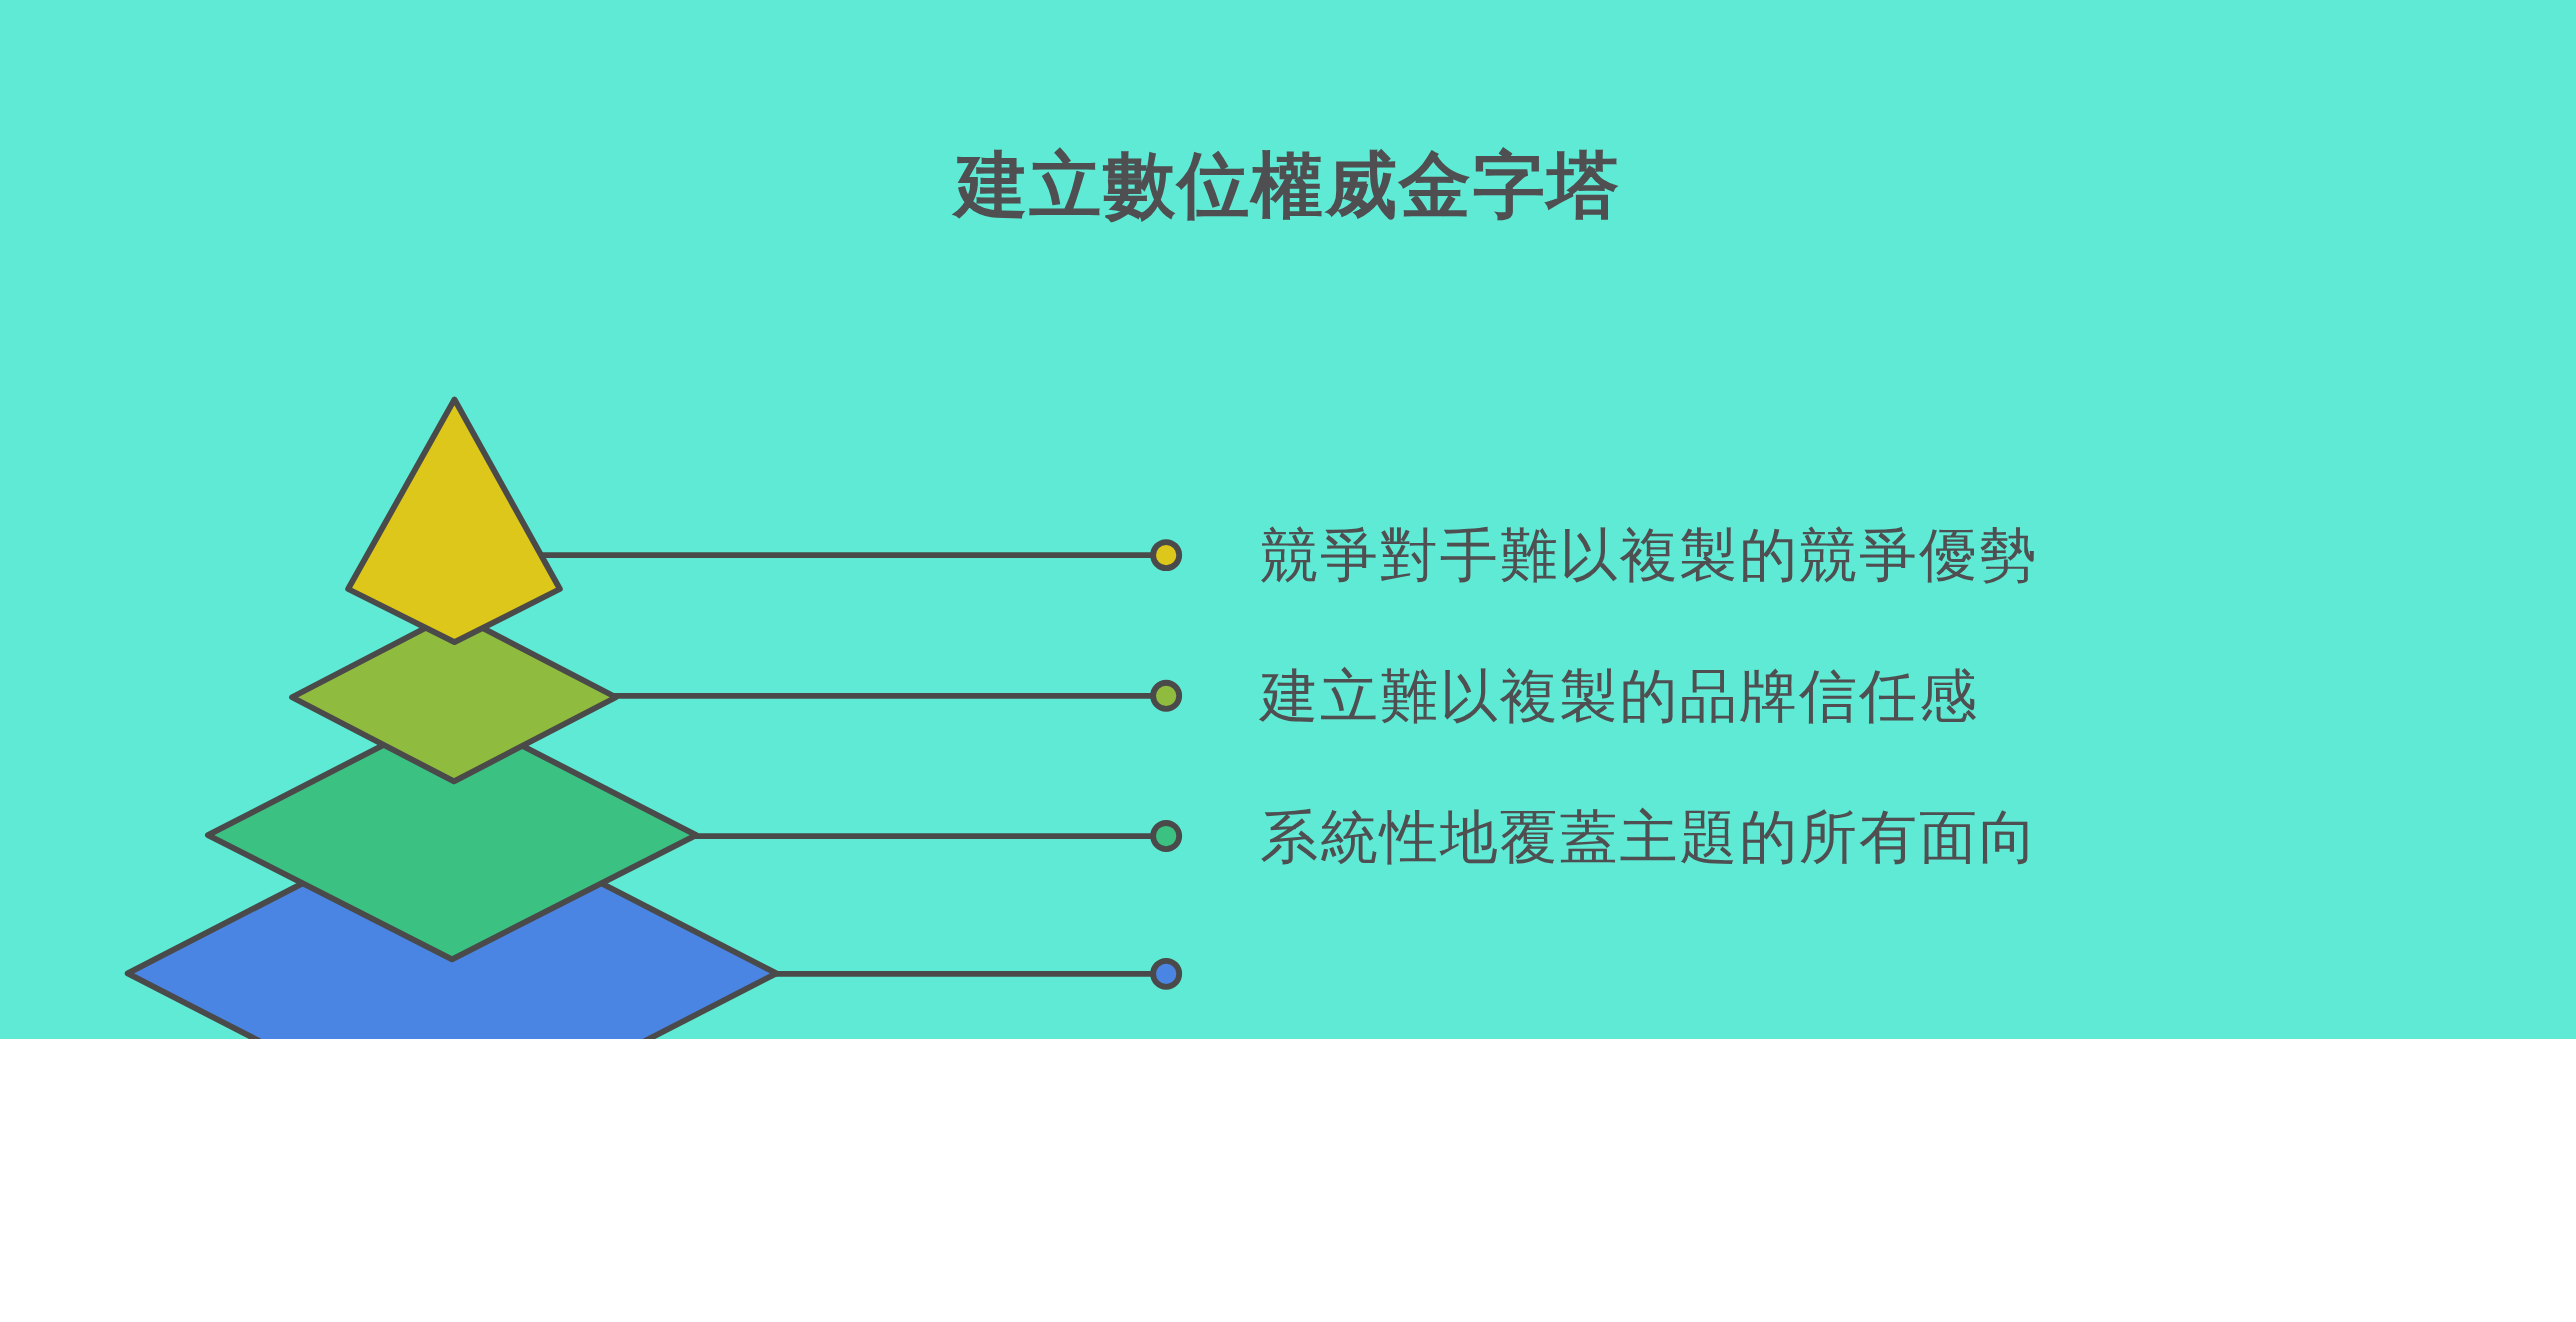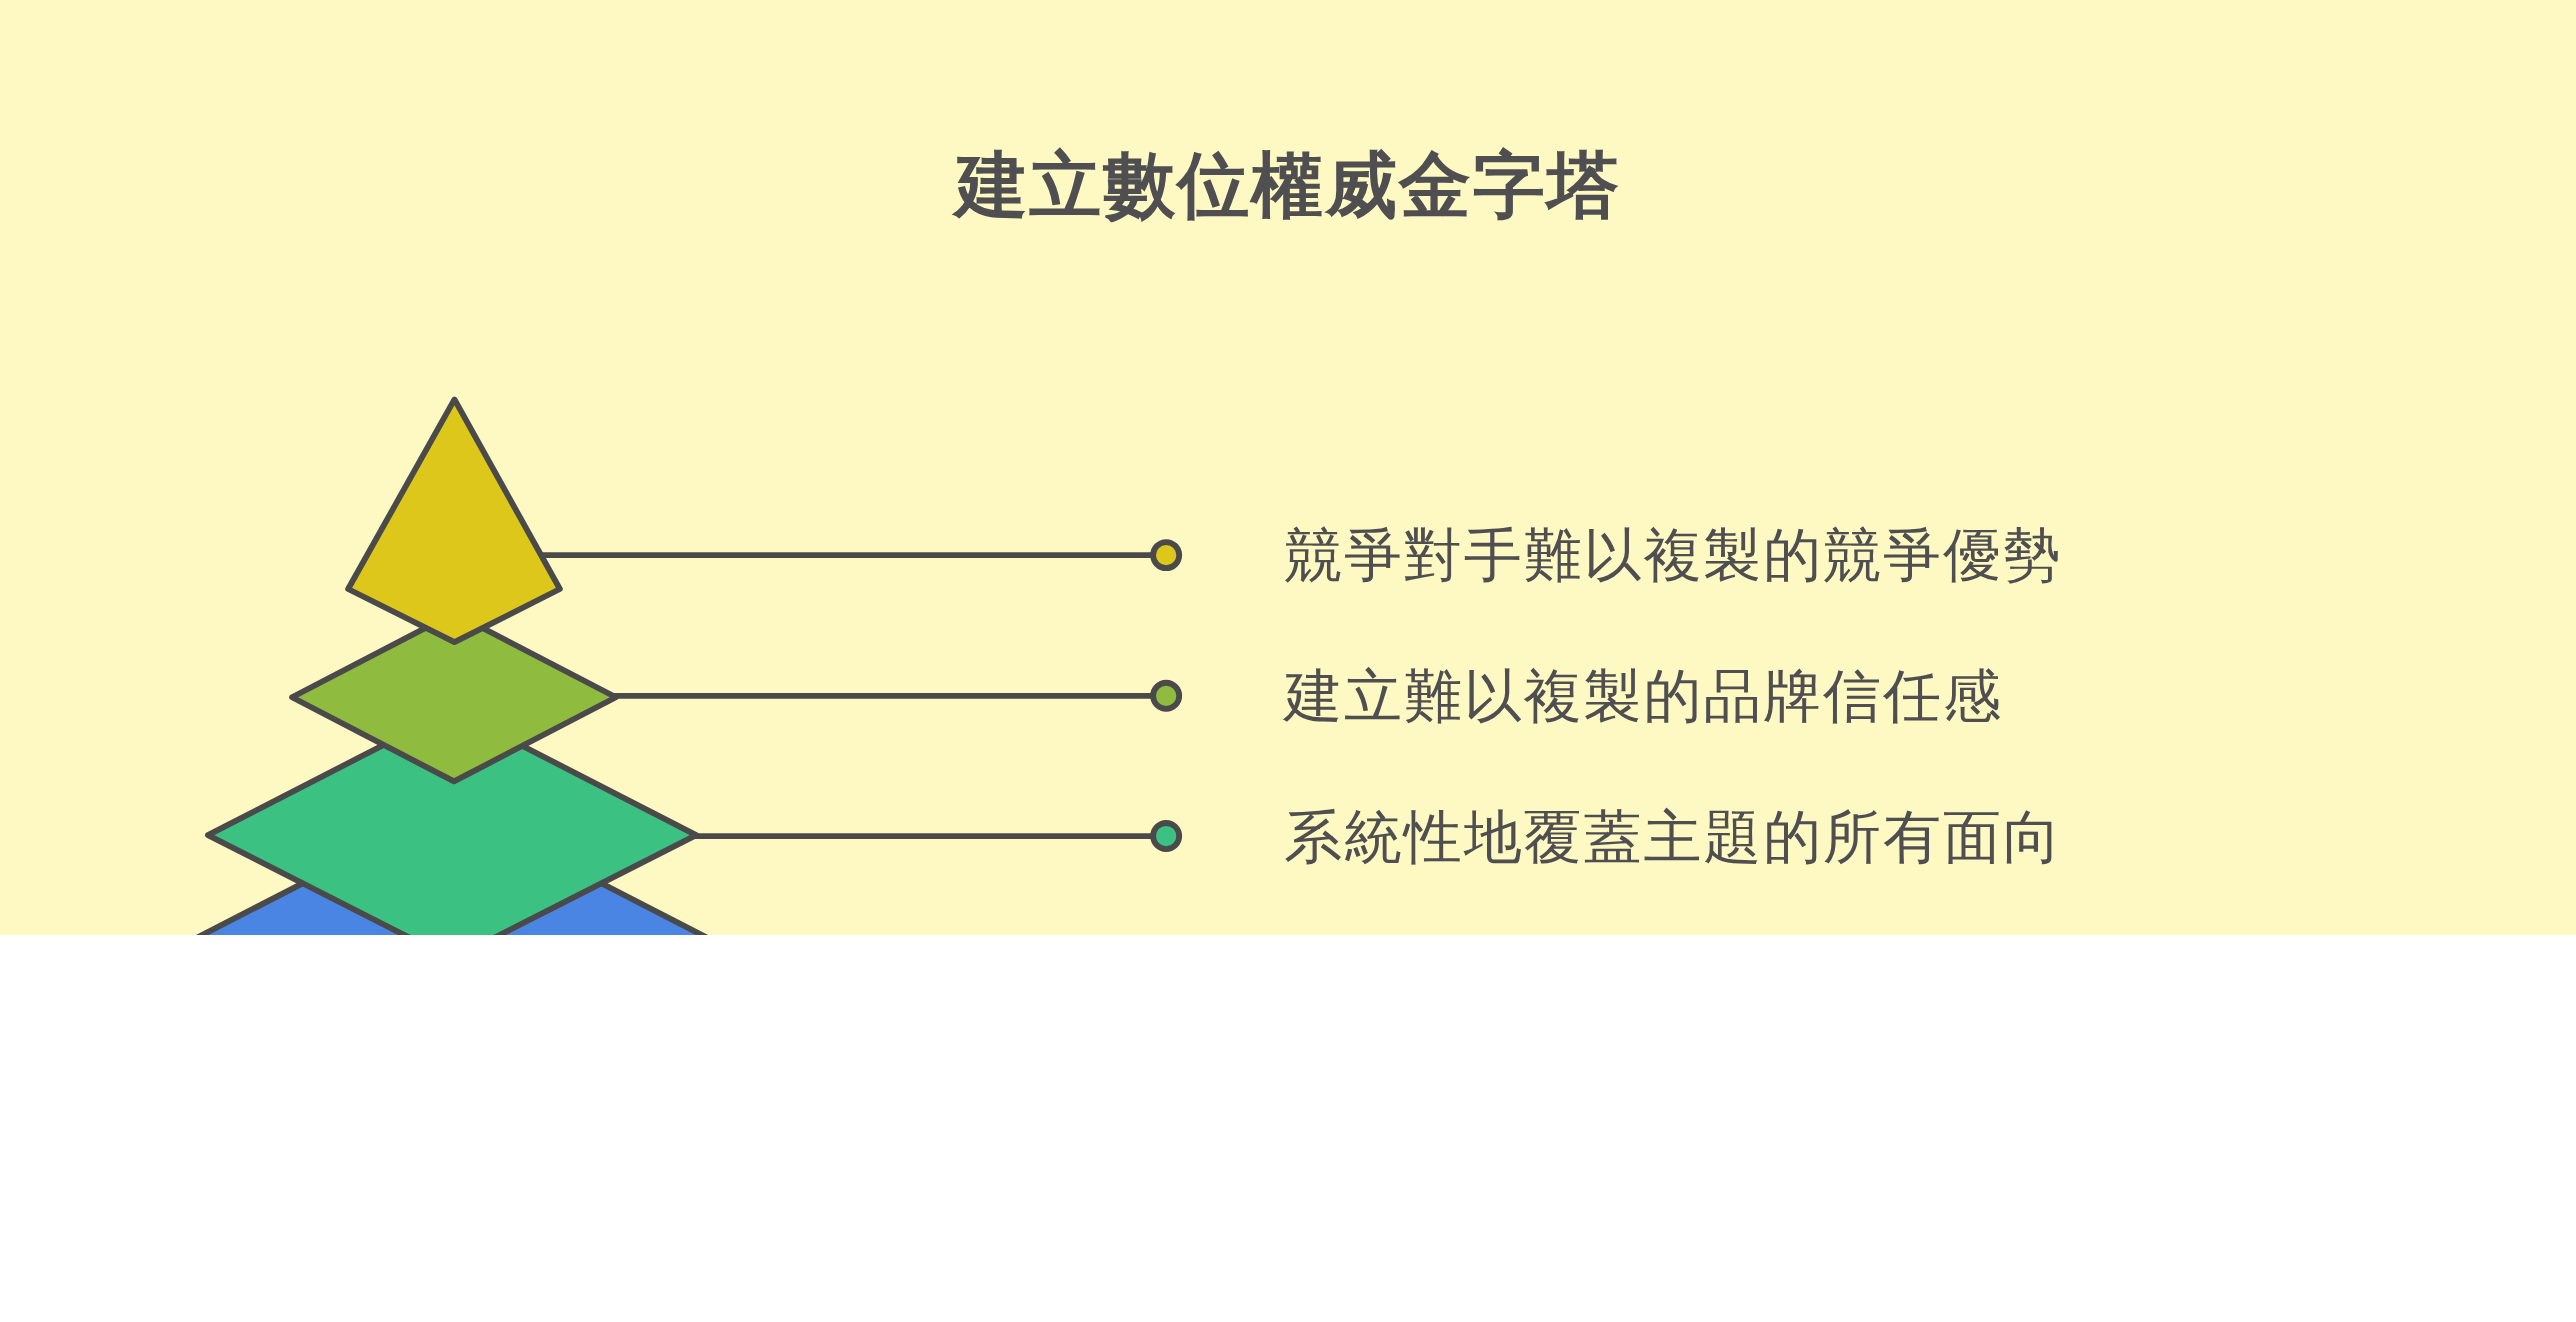--- a/index.html
+++ b/index.html
@@ -3,22 +3,22 @@
 <meta charset="utf-8">
 <style>
   html, body {
     margin: 0;
     padding: 0;
     background: #ffffff;
   }
   .canvas {
     position: relative;
     width: 2576px;
-    height: 935px;
-    background: #fef9c3;
+    height: 1039px;
+    background: #5eead4;
     overflow: hidden;
     font-family: "Liberation Sans", sans-serif;
   }
   .title {
     position: absolute;
     left: 0;
     right: 0;
     top: 141px;
     text-align: center;
     font-size: 72px;
@@ -44,21 +44,20 @@
   }
   .level-label {
     position: absolute;
     left: 1260px;
     height: 72px;
     line-height: 72px;
     font-size: 58px;
     letter-spacing: 1.9px;
     color: #4f4f51;
     white-space: nowrap;
-    margin-left: 24px;
   }
   .label-1 { top: 519px; }
   .label-2 { top: 660px; }
   .label-3 { top: 801px; text-align: right; }
   .label-4 { top: 938px; }
 </style>
 </head>
 <body>
 
 <div class="canvas">

